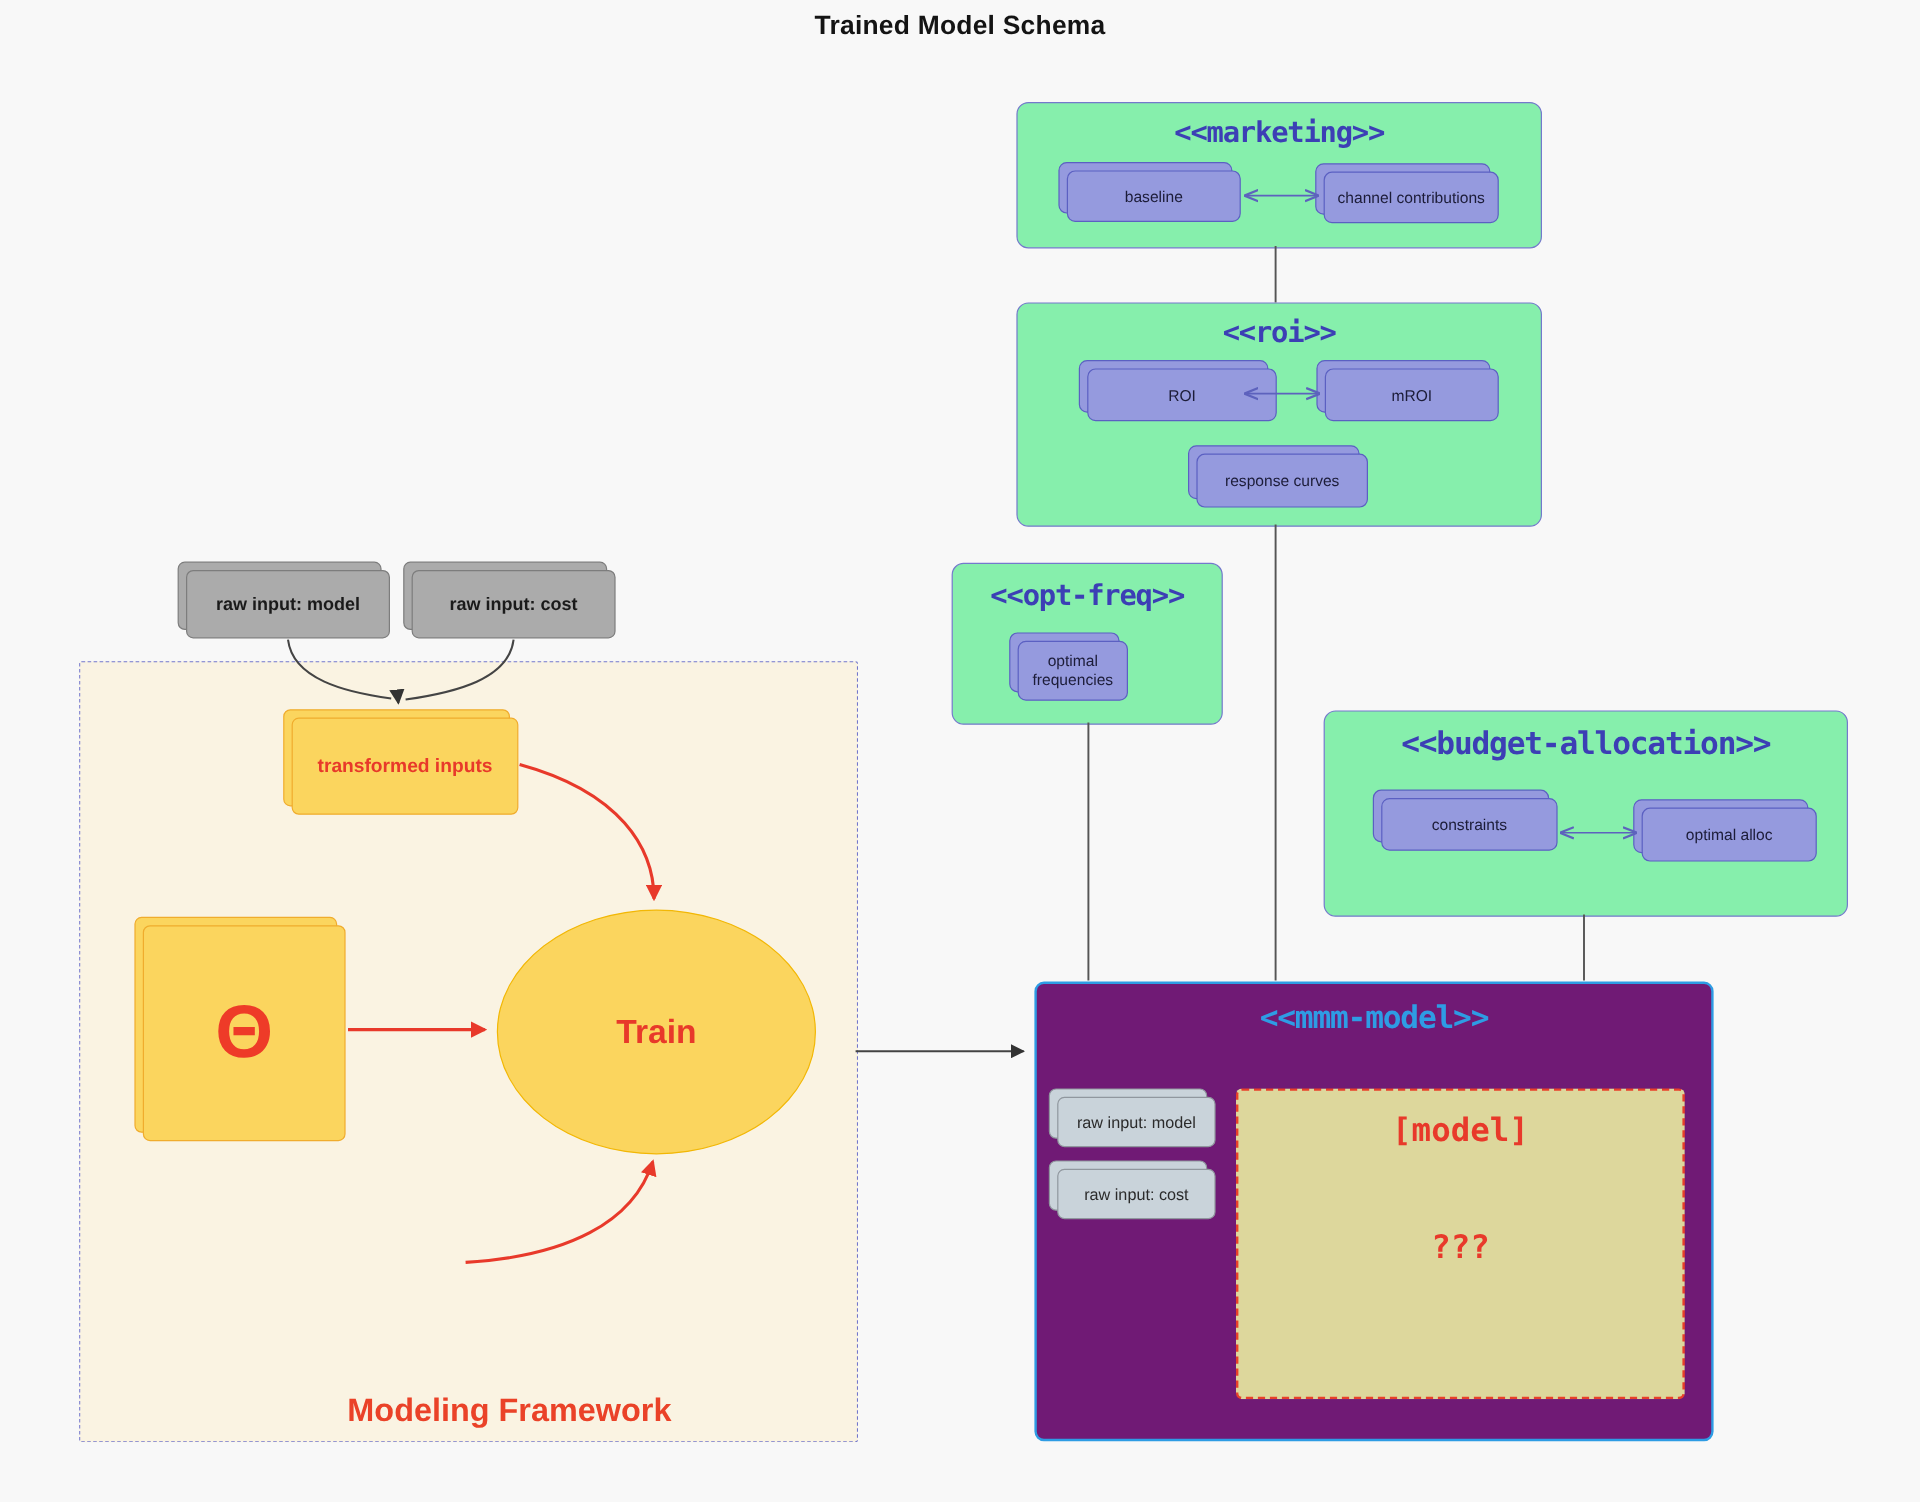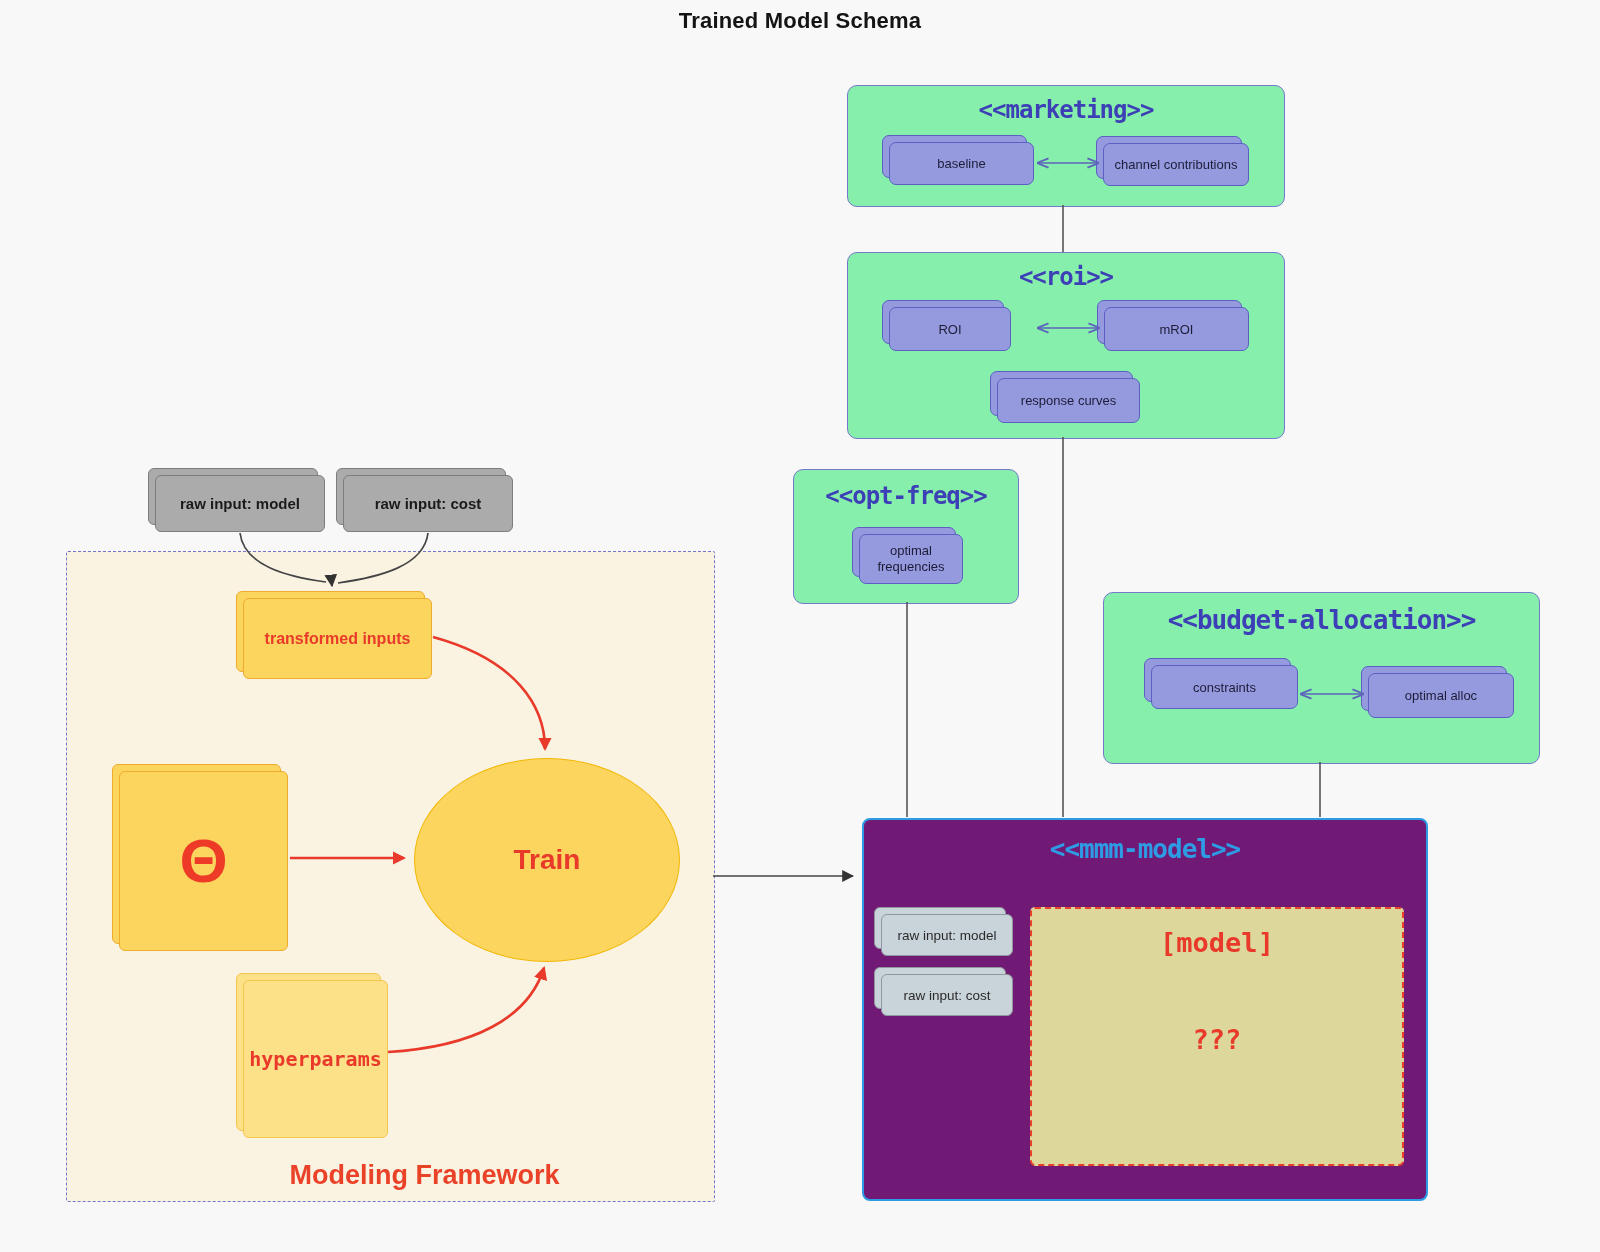--- a/index.html
+++ b/index.html
@@ -85,21 +85,21 @@
     <div class="stack purple" style="left:255px;top:57px;width:146px;height:43px">
       <div class="back"></div>
       <div class="front">
           <span>channel contributions</span>
         </div>
     </div>
   </div>
 
   <div class="package" style="left:847px;top:252px;width:436px;height:185px">
     <div class="package-title" style="top:10px">&lt;&lt;roi&gt;&gt;</div>
-    <div class="stack purple" style="left:41px;top:54px;width:122px;height:44px">
+    <div class="stack purple" style="left:58px;top:54px;width:158px;height:44px">
       <div class="back"></div>
       <div class="front">
           <span>ROI</span>
         </div>
     </div>
     <div class="stack purple" style="left:256px;top:54px;width:145px;height:44px">
       <div class="back"></div>
       <div class="front">
           <span>mROI</span>
         </div>
@@ -107,21 +107,21 @@
     <div class="stack purple" style="left:149px;top:125px;width:143px;height:45px">
       <div class="back"></div>
       <div class="front">
           <span>response curves</span>
         </div>
     </div>
   </div>
 
   <div class="package" style="left:793px;top:469px;width:224px;height:133px">
     <div class="package-title" style="top:12px">&lt;&lt;opt-freq&gt;&gt;</div>
-    <div class="stack purple" style="left:65px;top:64px;width:104px;height:50px">
+    <div class="stack purple" style="left:54px;top:64px;width:92px;height:50px">
       <div class="back"></div>
       <div class="front" style="line-height:1.25">
           <span>optimal frequencies</span>
         </div>
     </div>
   </div>
 
   <div class="package" style="left:1103px;top:592px;width:435px;height:170px">
     <div class="package-title" style="top:12px;font-size:26px">&lt;&lt;budget-allocation&gt;&gt;</div>
     <div class="stack purple" style="left:47px;top:72px;width:147px;height:44px">
@@ -172,26 +172,20 @@
       <div class="back"></div>
       <div class="front">
           <span class="theta-glyph">Θ</span>
         </div>
     </div>
 
     <div class="train" style="left:347px;top:206px;width:264px;height:202px">
       <span>Train</span>
     </div>
 
-    <div class="stack hyper" style="left:176px;top:428px;width:145px;height:158px">
-      <div class="back"></div>
-      <div class="front">
-          <span>hyperparams</span>
-        </div>
-    </div>
   </div>
 
   <div class="stack graytop" style="left:155px;top:475px;width:170px;height:57px">
     <div class="back"></div>
     <div class="front">
         <span>raw input: model</span>
       </div>
   </div>
   <div class="stack graytop" style="left:343px;top:475px;width:170px;height:57px">
     <div class="back"></div>

